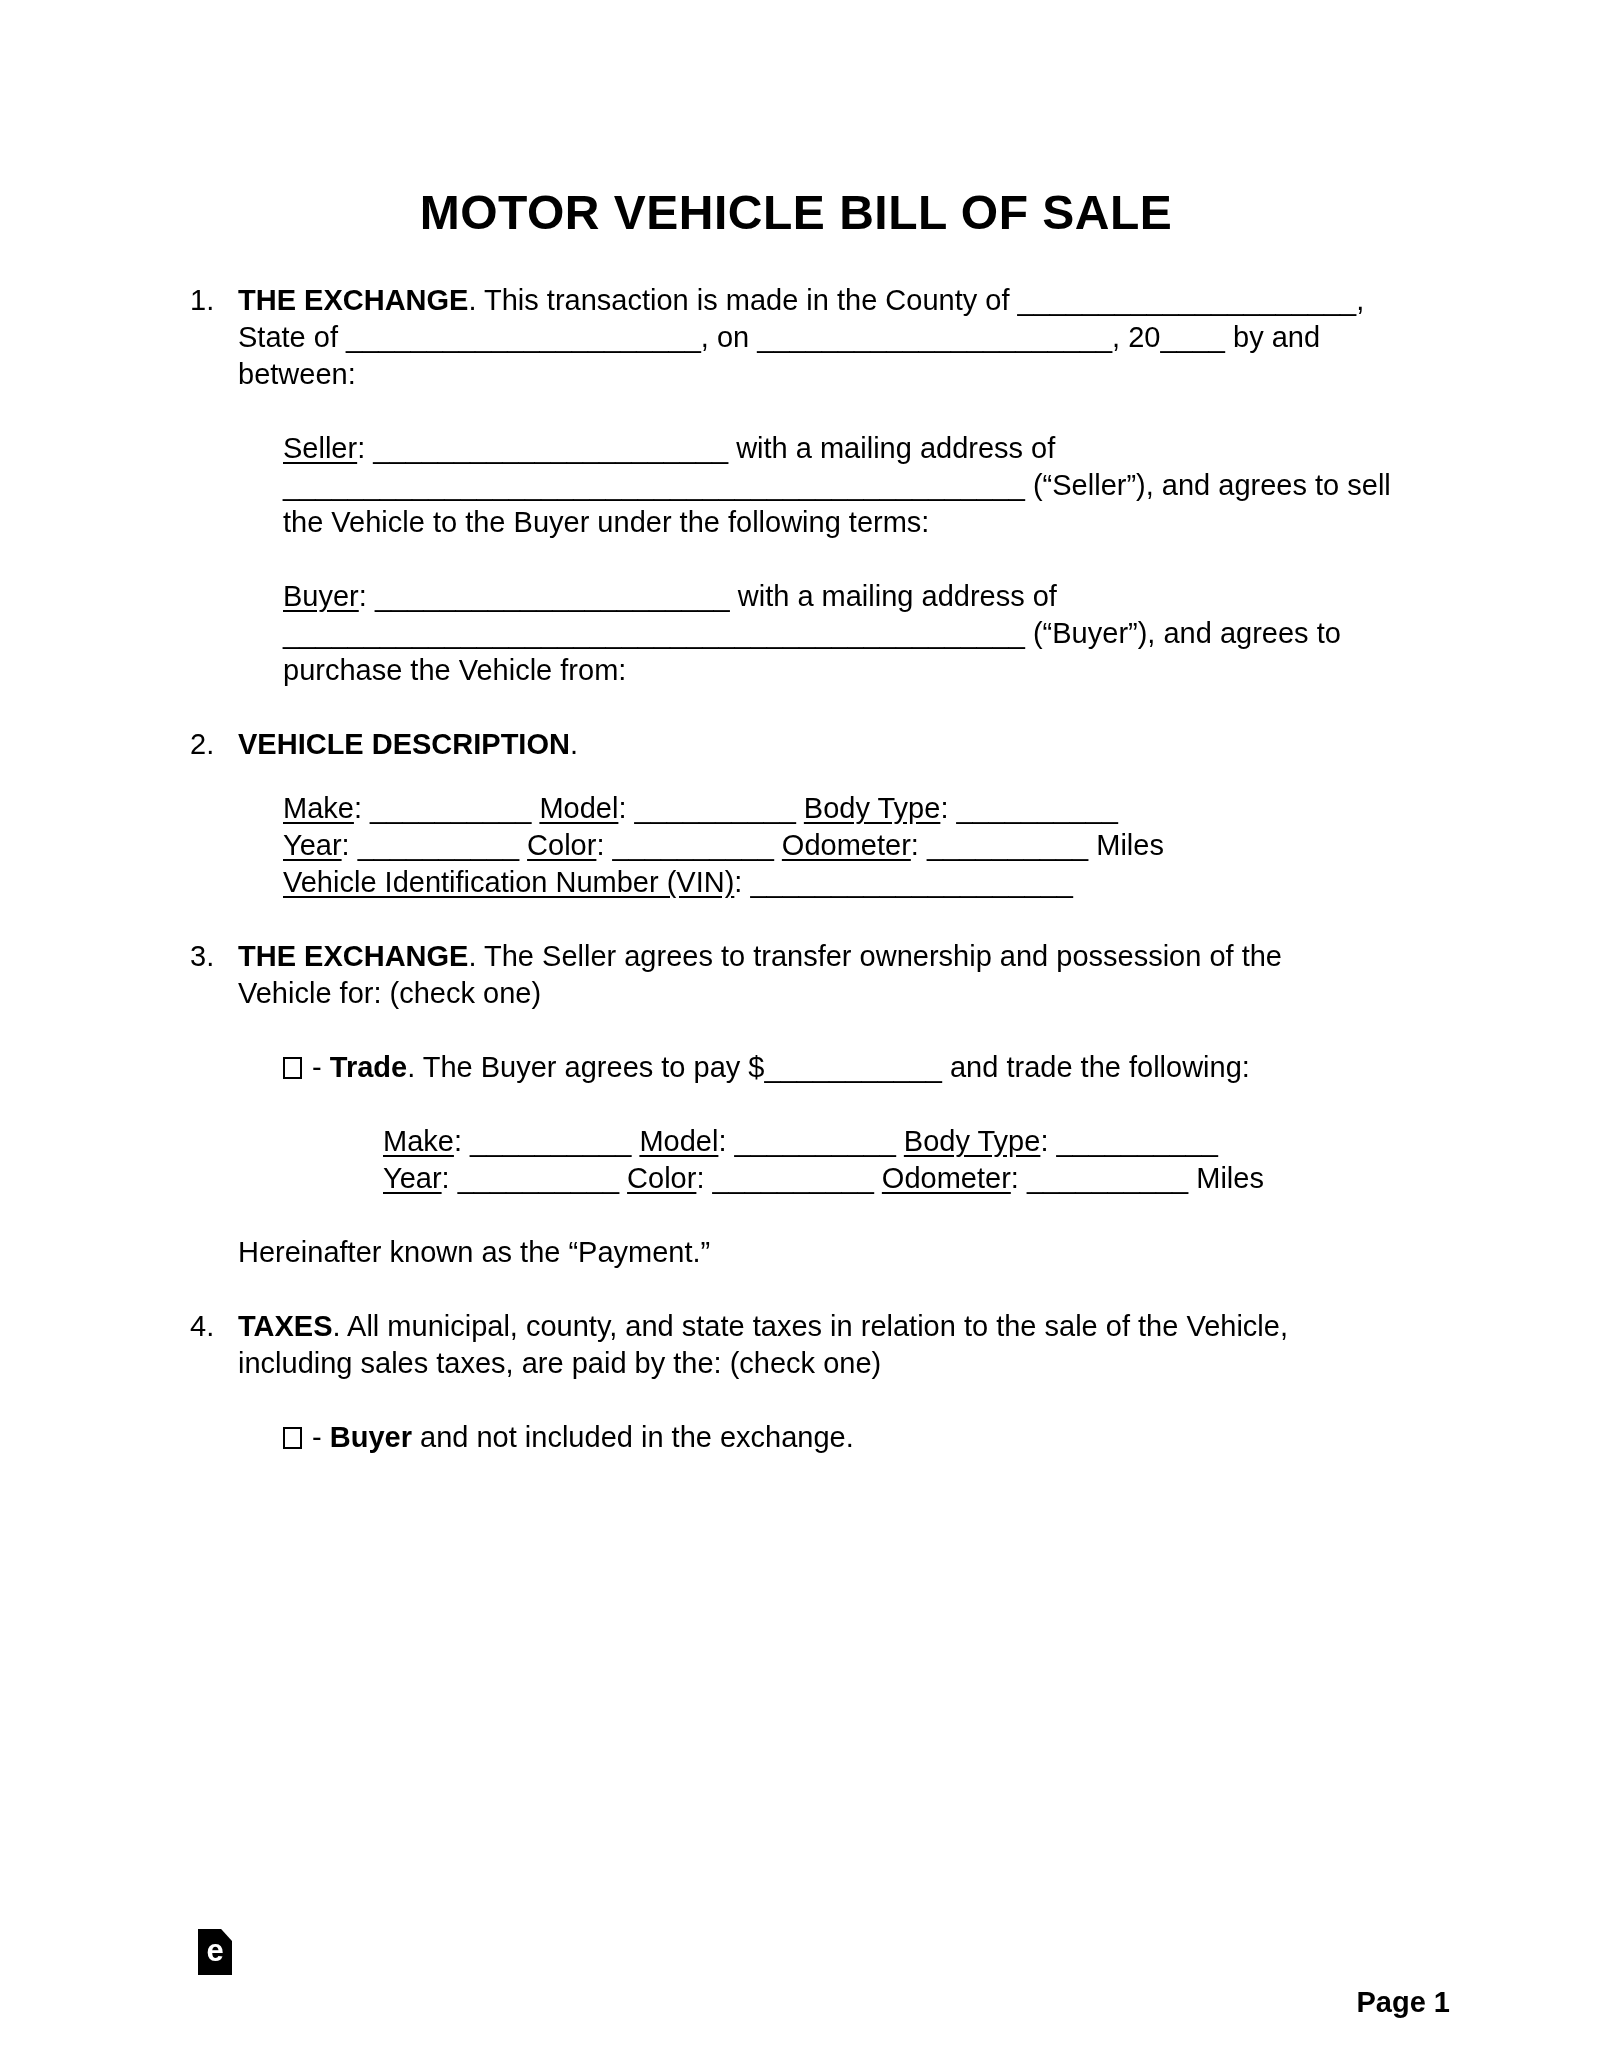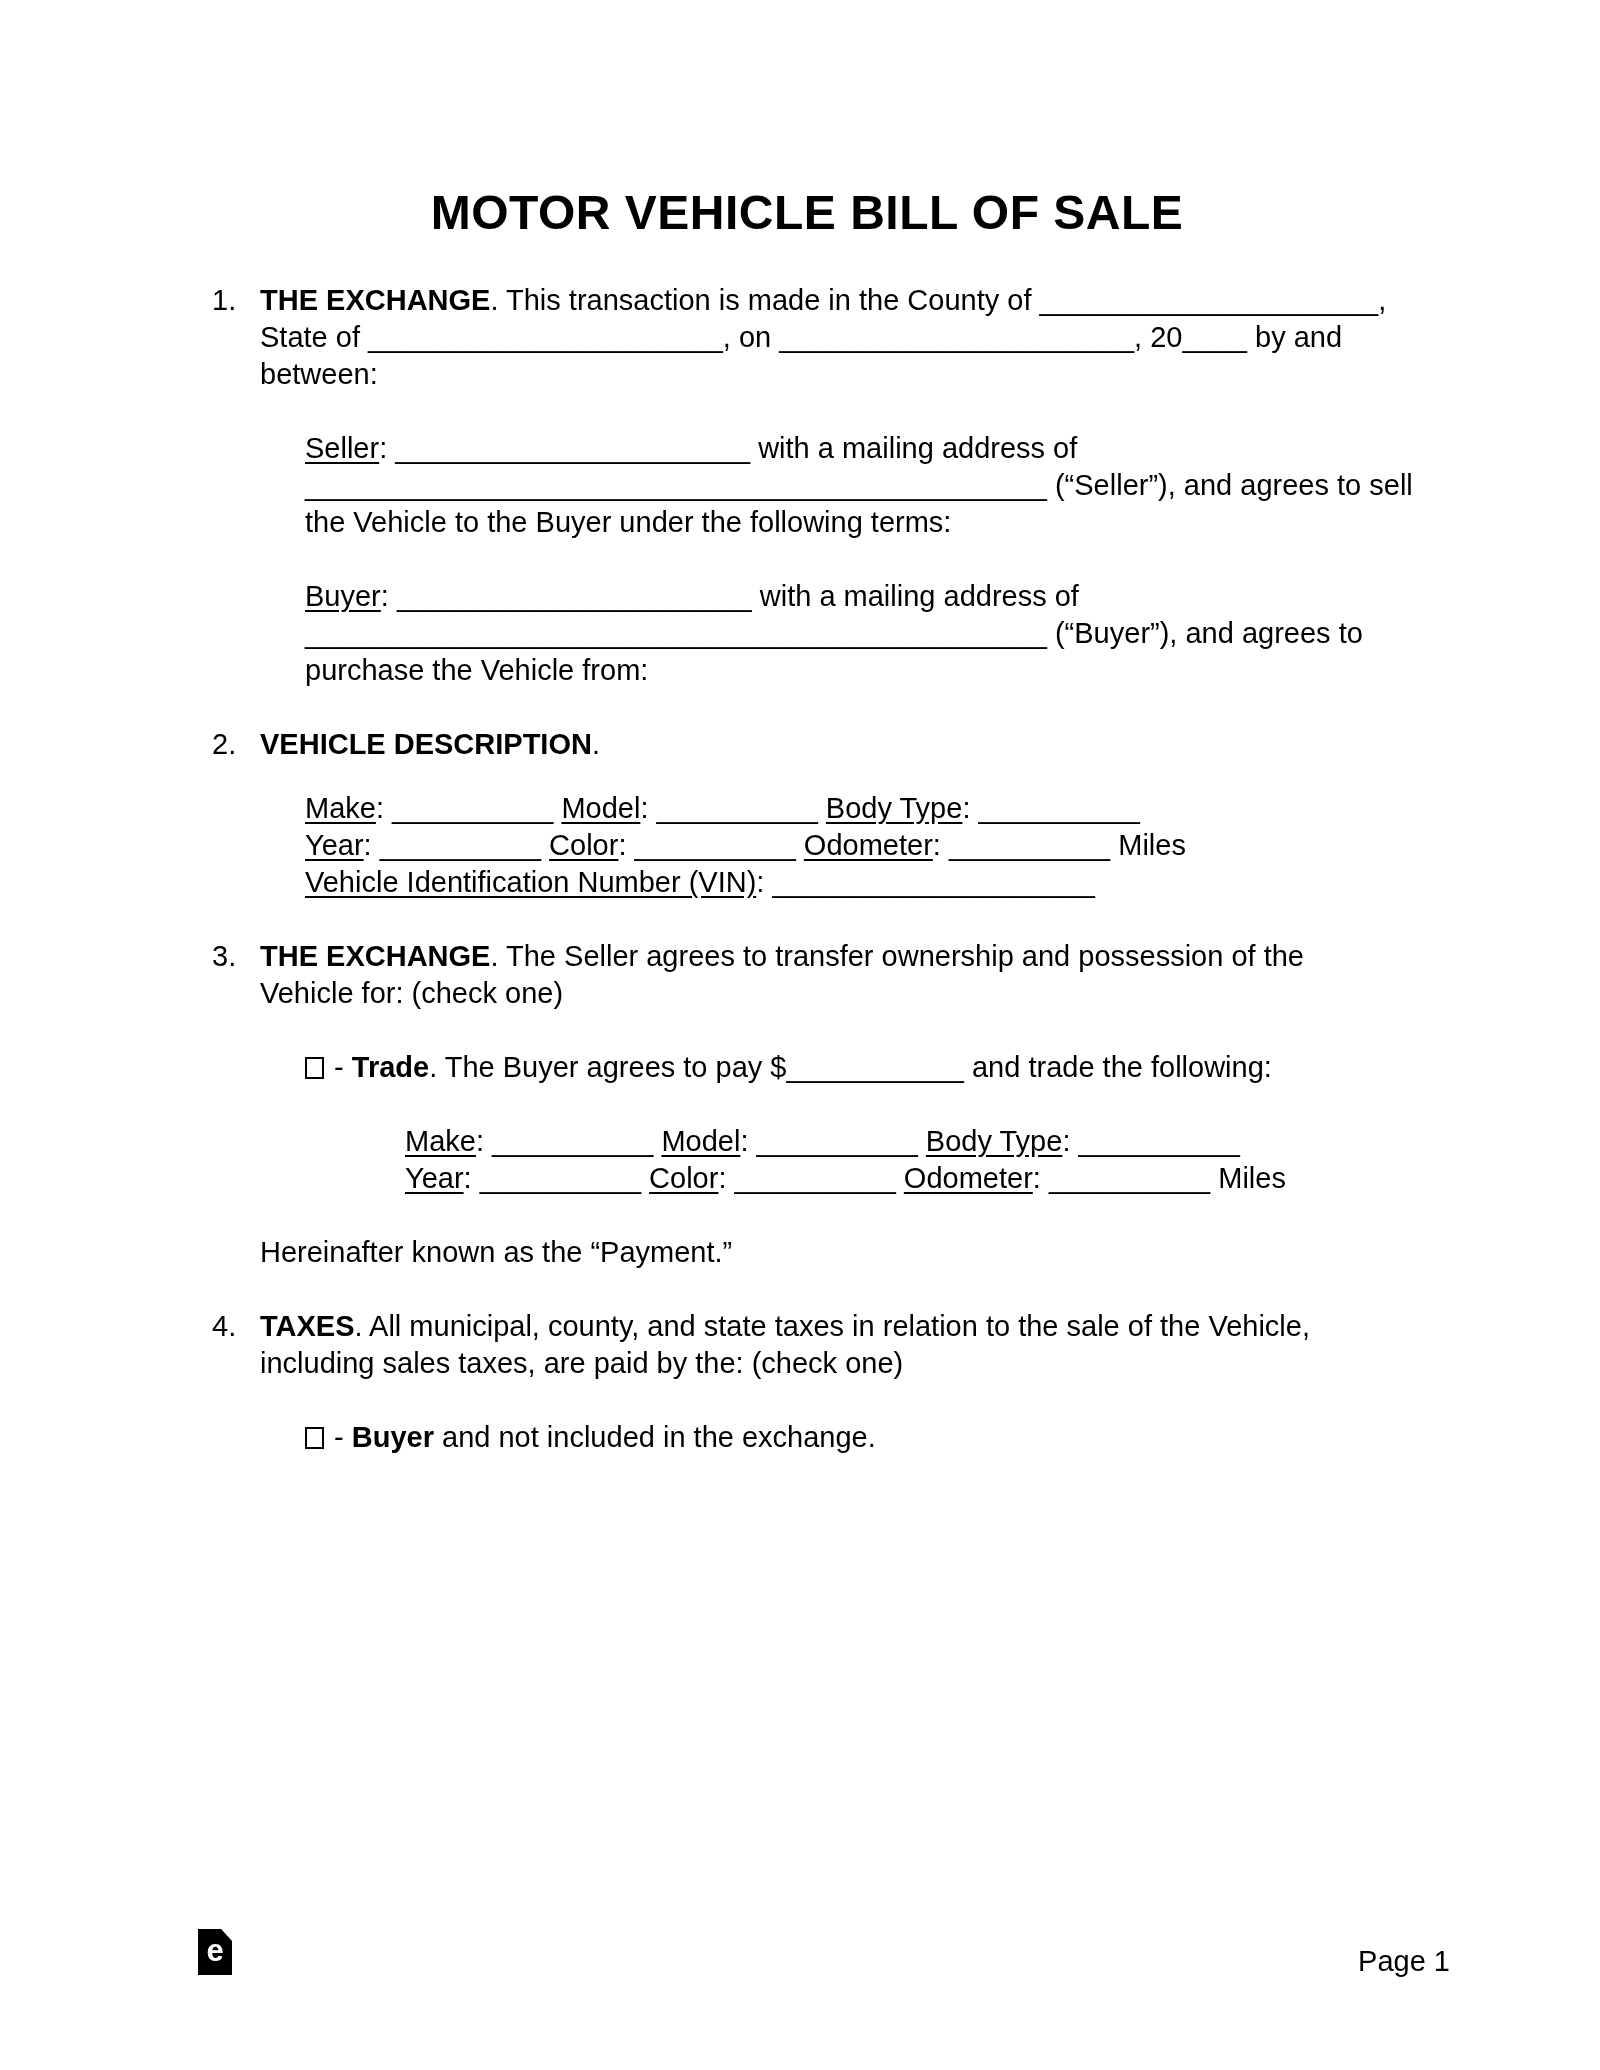--- a/index.html
+++ b/index.html
@@ -7,21 +7,20 @@
   .page {
     position: relative;
     width: 1592px;
     height: 2070px;
     background: #ffffff;
     font-family: "Liberation Sans", sans-serif;
     font-size: 29px;
     line-height: 37px;
     color: #000;
     overflow: hidden;
-    padding-left: 22px;
   }
   .title {
     margin: 0 0 46px 0;
     padding-top: 190px;
     text-align: center;
     font-size: 48px;
     line-height: 46px;
     font-weight: bold;
     letter-spacing: 0.5px;
   }
@@ -66,24 +65,25 @@
   }
   .logo-e {
     color: #fff;
     font-weight: bold;
     font-size: 31px;
     line-height: 1;
     margin-top: -4px;
   }
   .pageno {
     position: absolute;
-    top: 1943px;
+    top: 1984px;
     right: 142px;
     font-size: 29px;
     line-height: 37px;
+    font-weight: bold;
   }
 </style>
 </head>
 <body>
 
 <div class="page">
 
   <h1 class="title">MOTOR VEHICLE BILL OF SALE</h1>
 
   <div class="block">

